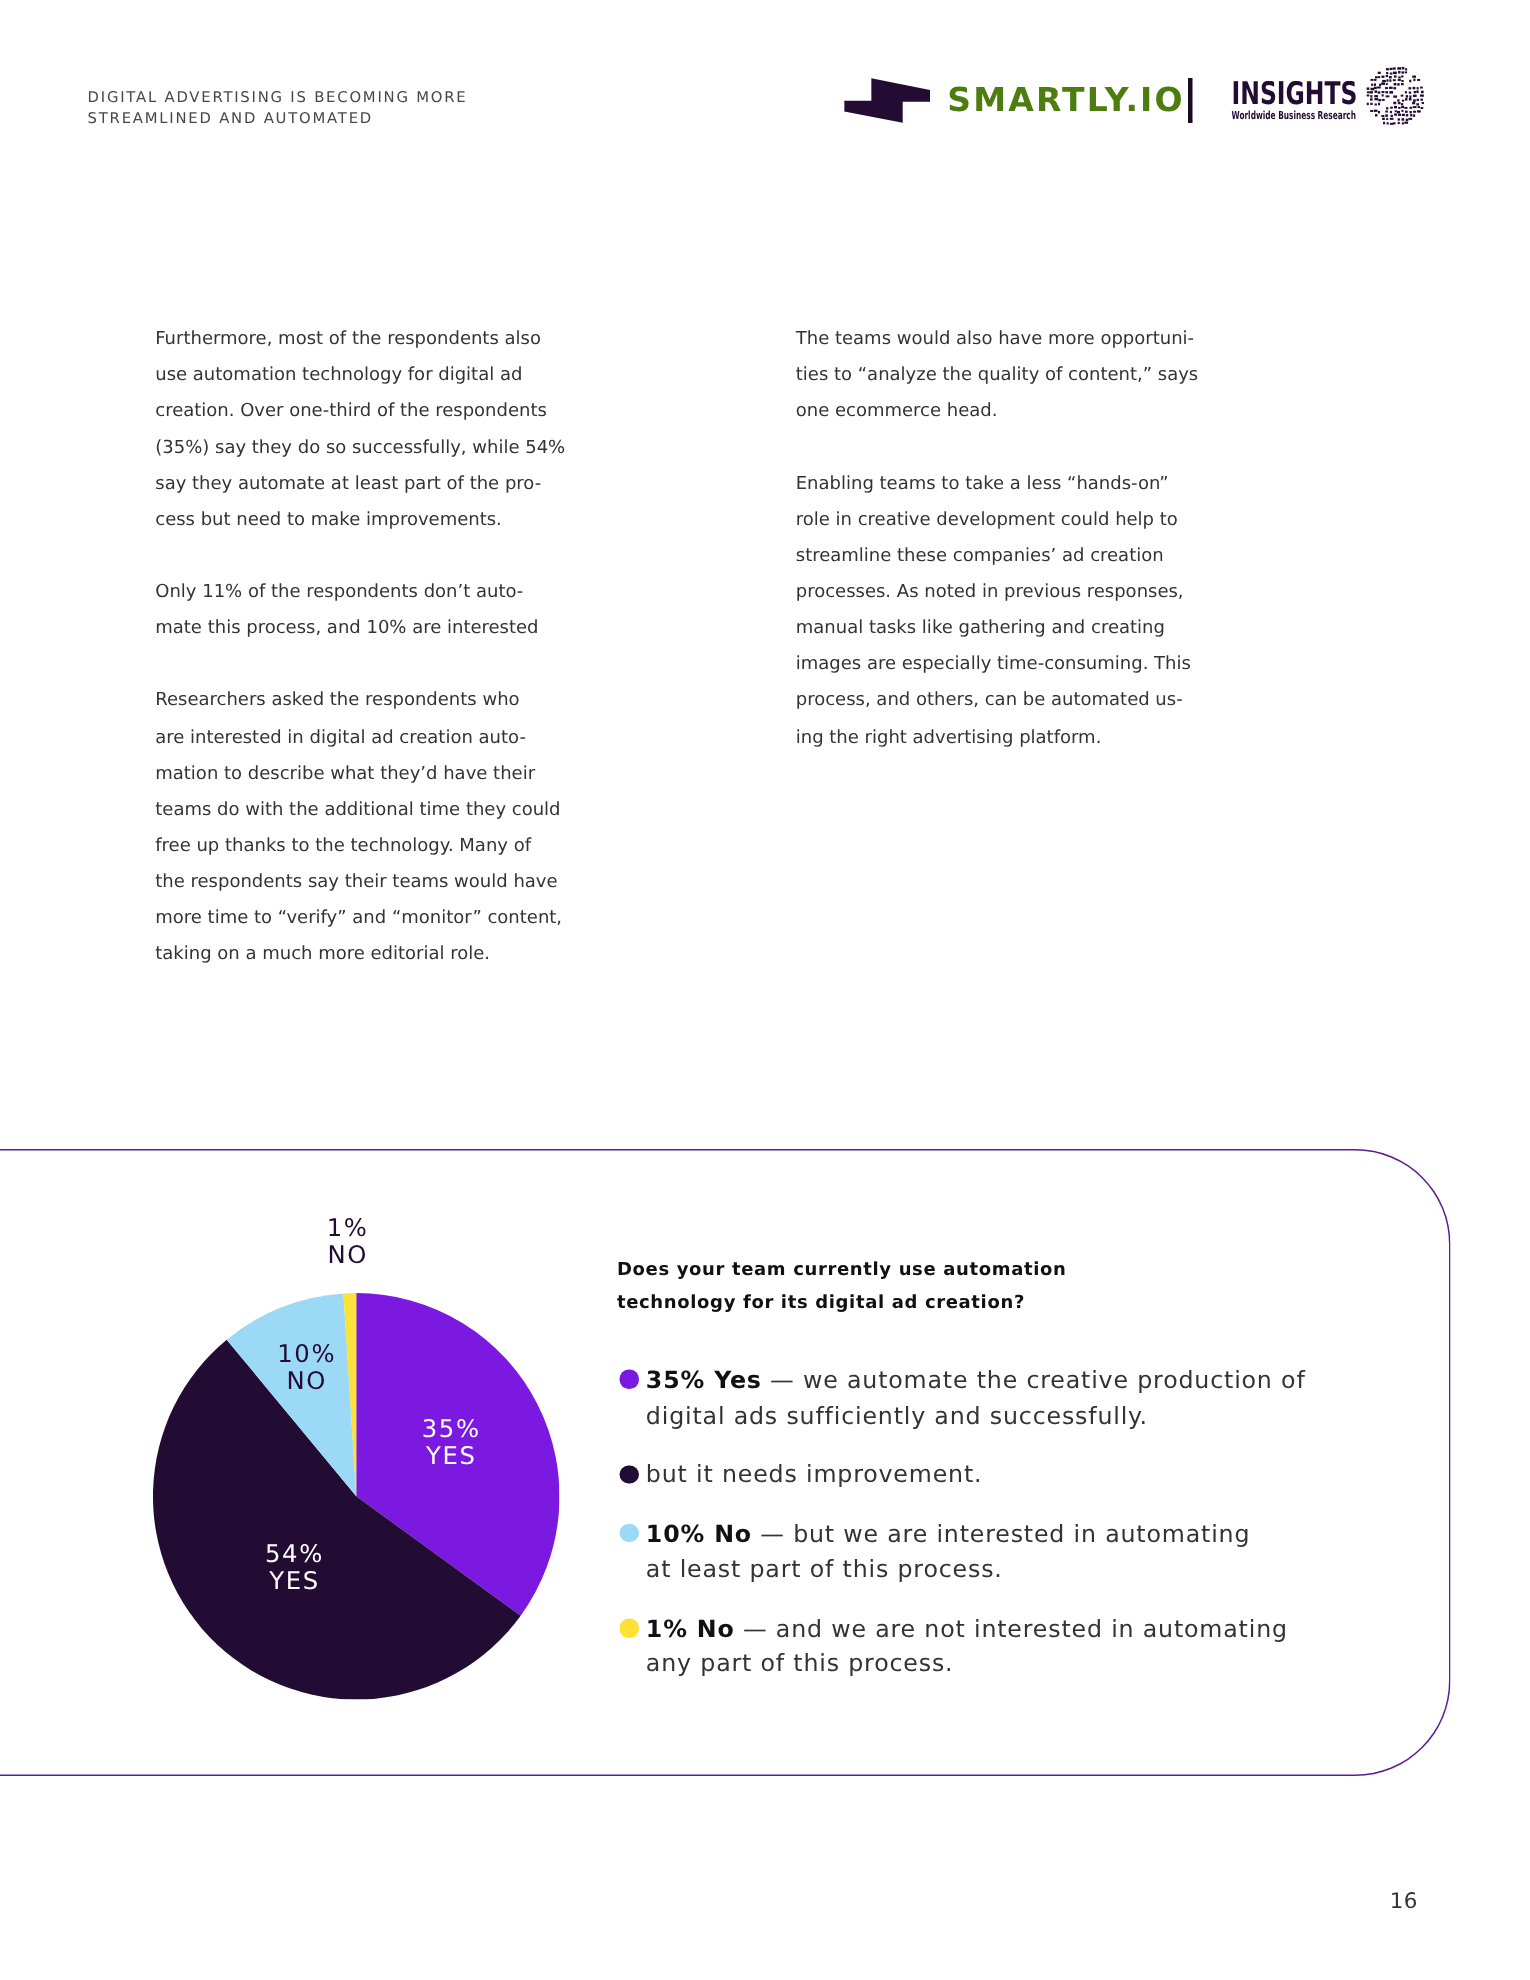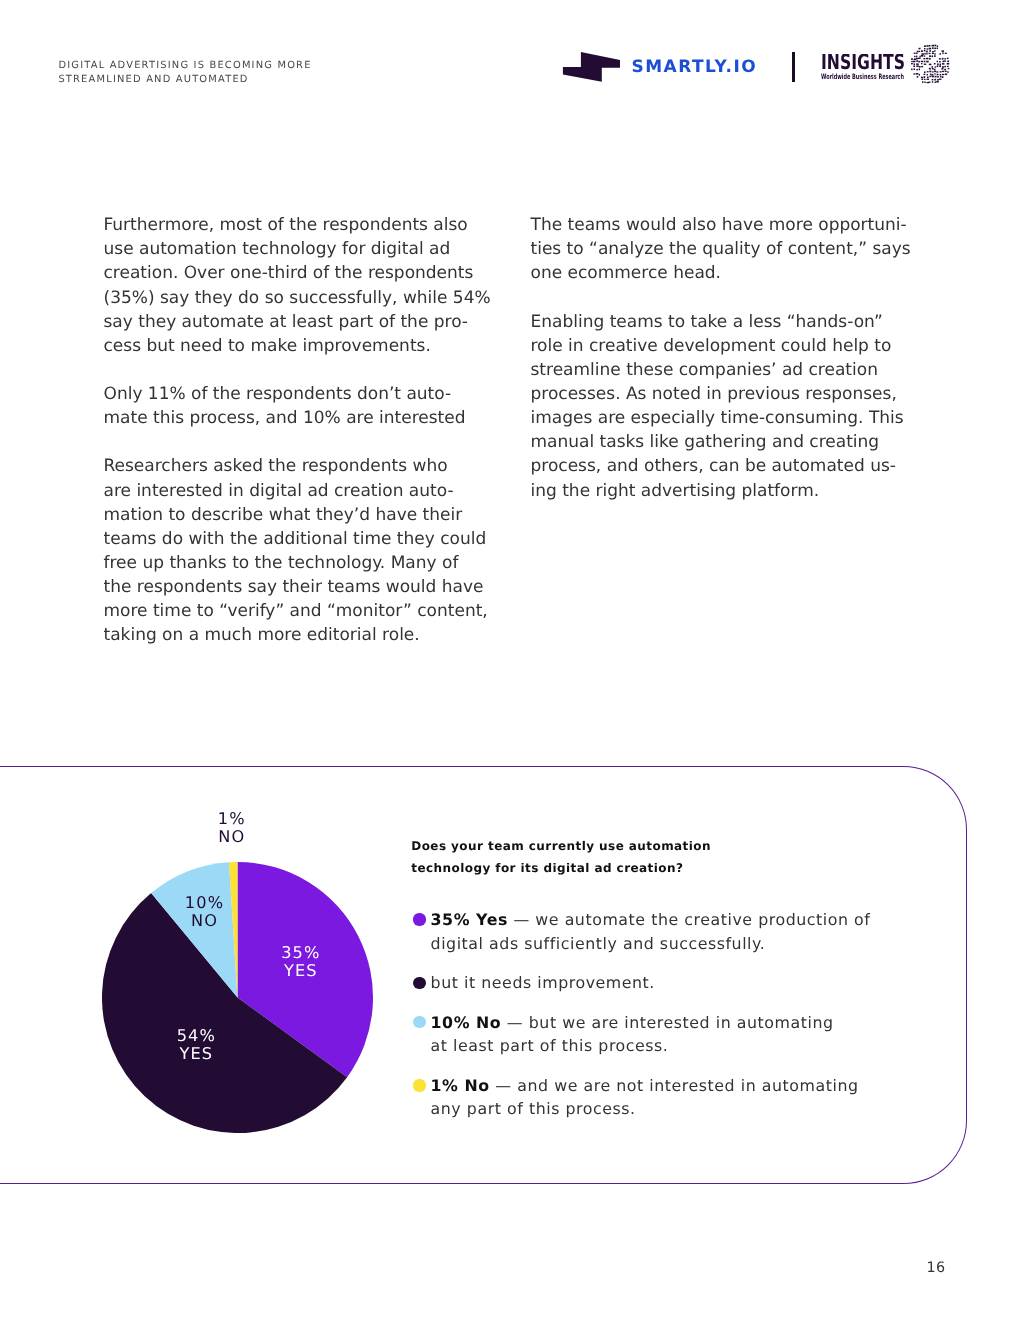--- a/index.html
+++ b/index.html
@@ -7,32 +7,32 @@
   body{width:1020px;height:1320px;font-family:"DejaVu Sans",sans-serif;
     -webkit-font-smoothing:antialiased;text-rendering:geometricPrecision;}
   .page{position:relative;width:1020px;height:1320px;overflow:hidden;background:#fff;padding-left:44px;}
 
   
   .running-head{position:absolute;left:58.4px;top:58.6px;width:430px;
     font-size:9.9px;letter-spacing:1.19px;color:#474747;line-height:14.1px;}
 
   
   .smartly-mark{position:absolute;left:562px;top:51px;width:59px;height:32px;}
-  .smartly-word{position:absolute;left:631.5px;top:58.7px;font-size:17px;font-weight:bold;
-    letter-spacing:1.45px;color:#1d4ed8;line-height:17px;}
+  .smartly-word{position:absolute;left:631.5px;top:58.7px;font-size:22px;font-weight:bold;
+    letter-spacing:1.45px;color:#4d7c0f;line-height:17px;}
   .brand-divider{position:absolute;left:791.8px;top:51.8px;width:3.3px;height:30px;background:#1a0a24;}
   .insights-word{position:absolute;left:821px;top:53.7px;width:84px;height:18px;}
   .insights-tag{position:absolute;left:821px;top:72.6px;width:84px;height:8px;}
   .insights-globe{position:absolute;left:910px;top:44px;width:40px;height:40px;}
 
   
   .col{position:absolute;}
   .col-left{left:103.5px;}
   .col-right{left:530.5px;}
-  .tline{font-size:17px;line-height:24.14px;color:#333333;white-space:pre;height:24.14px;}
+  .tline{font-size:12px;line-height:24.14px;color:#333333;white-space:pre;height:24.14px;}
   .pgap{height:24.14px;}
 
   
   .panel{position:absolute;left:-80px;top:766px;width:1047px;height:418px;
     border:1.15px solid #5c1b90;border-left:none;
     border-radius:0 63.5px 63.5px 0;box-sizing:border-box;}
 
   .pie-wrap{position:absolute;left:102.3px;top:861.8px;width:271px;height:271px;}
   .pie-label{position:absolute;font-size:16.2px;line-height:17.9px;text-align:center;
     letter-spacing:1.1px;white-space:pre;}
@@ -237,22 +237,22 @@
     </div>
   <div class="col col-right" id="colRight" style="top: 213.2px;">
       <div class="tline">The teams would also have more opportuni-</div>
       <div class="tline">ties to “analyze the quality of content,” says</div>
       <div class="tline">one ecommerce head.</div>
       <div class="pgap"></div>
       <div class="tline">Enabling teams to take a less “hands-on”</div>
       <div class="tline">role in creative development could help to</div>
       <div class="tline">streamline these companies’ ad creation</div>
       <div class="tline">processes. As noted in previous responses,</div>
+      <div class="tline">manual tasks like gathering and creating</div>
       <div class="tline">images are especially time-consuming. This</div>
-      <div class="tline">manual tasks like gathering and creating</div>
       <div class="tline">process, and others, can be automated us-</div>
       <div class="tline">ing the right advertising platform.</div>
     </div>
 
   <div class="panel"></div>
 
   <div class="pie-wrap">
     <svg viewBox="0 0 271 271" width="271" height="271" id="pieSvg">
         <path d="M 135.5 135.5 L 135.50 0.00 A 135.5 135.5 0 0 1 245.12 215.14 Z" fill="#7b19e0"></path>
         <path d="M 135.5 135.5 L 245.12 215.14 A 135.5 135.5 0 1 1 49.13 31.10 Z" fill="#230c33"></path>

